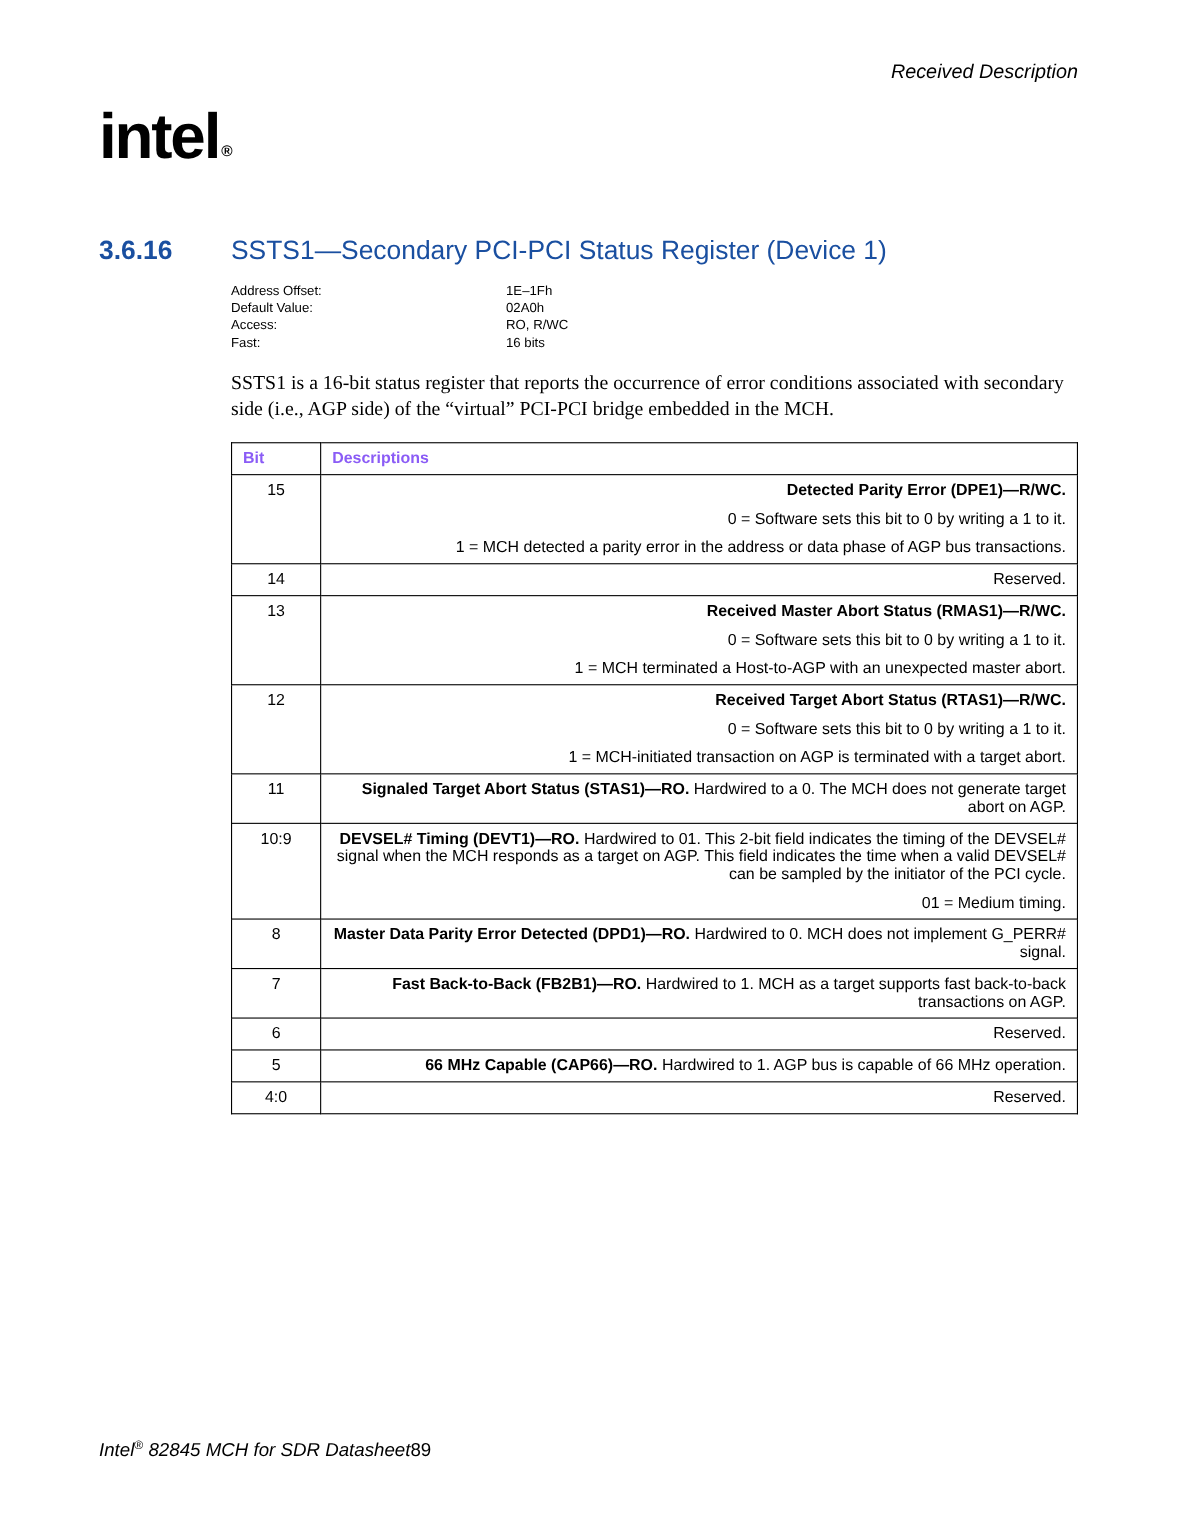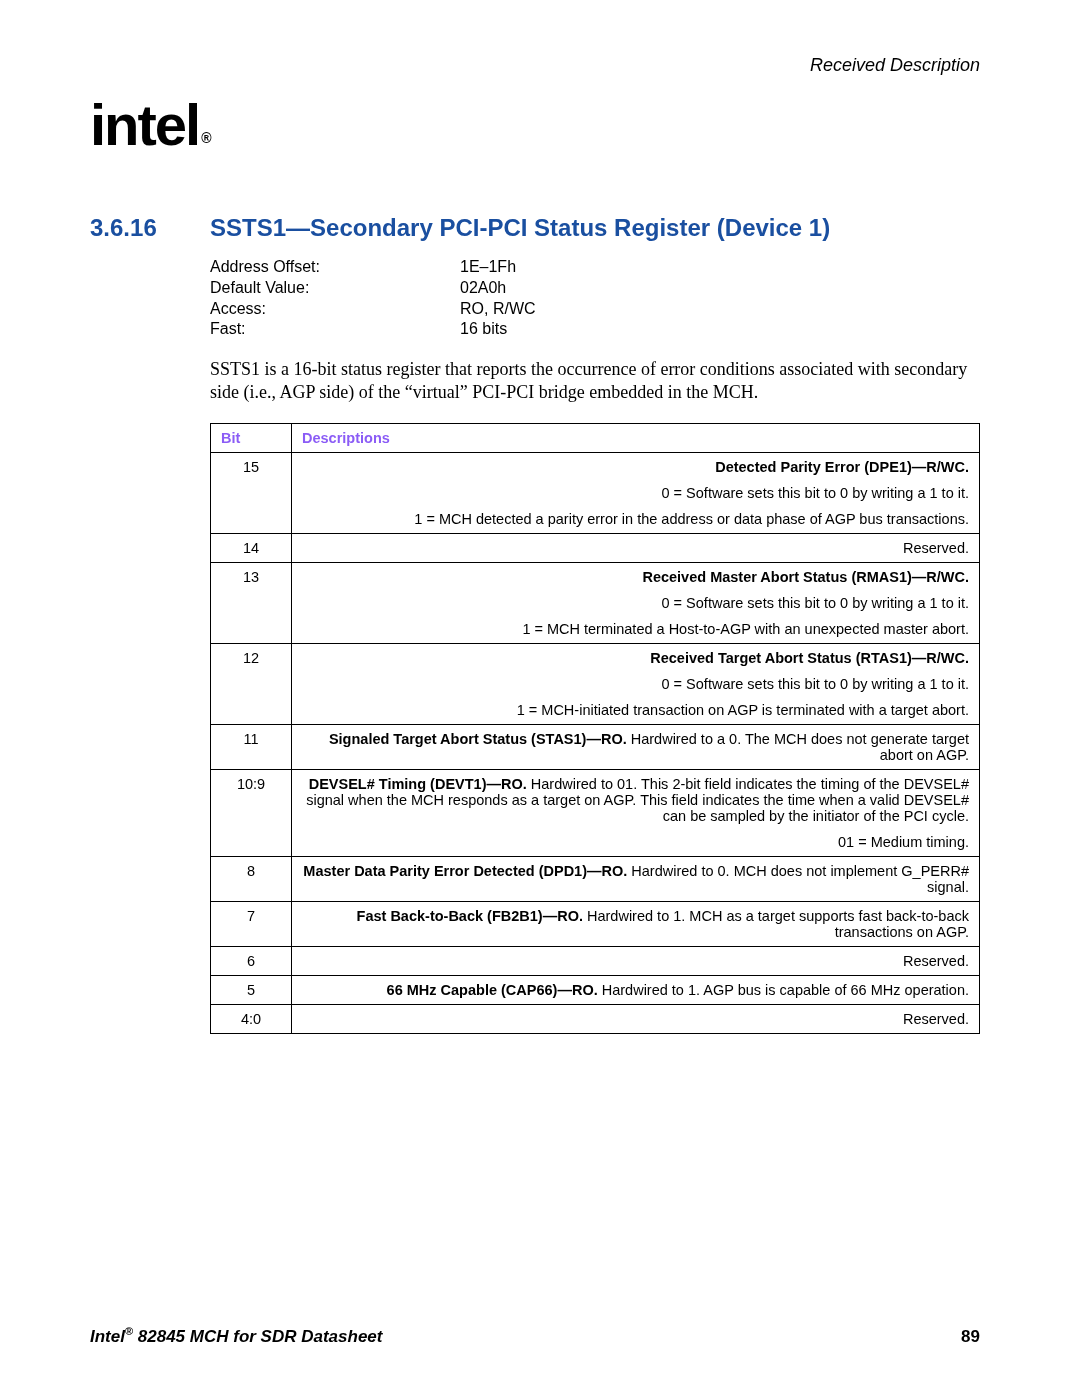--- a/index.html
+++ b/index.html
@@ -50,28 +50,28 @@
   }
   .section-num {
     color: #1a4fa0;
     font-weight: bold;
     font-size: 24px;
     width: 120px;
     flex: 0 0 120px;
   }
   .section-title {
     color: #1a4fa0;
-    font-weight: bold;
+    font-weight: normal;
     font-size: 24px;
   }
   .indent-block {
     margin-left: 120px;
   }
   .attr-table {
-    font-size: 16px;
+    font-size: 12px;
     line-height: 1.3;
     margin-bottom: 15px;
   }
   .attr-row { display: flex; }
   .attr-label { width: 250px; }
   .attr-value { }
   .desc-para {
     font-family: "Times New Roman", Times, serif;
     font-size: 18px;
     line-height: 1.25;
@@ -92,28 +92,27 @@
     color: #8b5cf6;
     font-weight: bold;
   }
   table.bit-table th.bit-col { width: 60px; }
   table.bit-table td.bit-col { text-align: center; }
   .cell-para { margin: 0 0 10px 0; text-align: right; }
   .cell-para:last-child { margin-bottom: 0; }
   .strong { font-weight: bold; }
   .footer {
     position: absolute;
-    bottom: 50px;
+    bottom: 68px;
     left: 90px;
     right: 100px;
     display: flex;
-    justify-content: space-between;
+    justify-content: flex-start;
     align-items: baseline;
     font-size: 17px;
-    font-weight: bold;
   }
   .footer-left {
     font-style: italic;
     font-family: Arial, Helvetica, sans-serif;
   }
   .footer-left sup { font-size: 11px; font-style: normal; }
   .footer-right { }
 </style>
 </head>
 <body>

